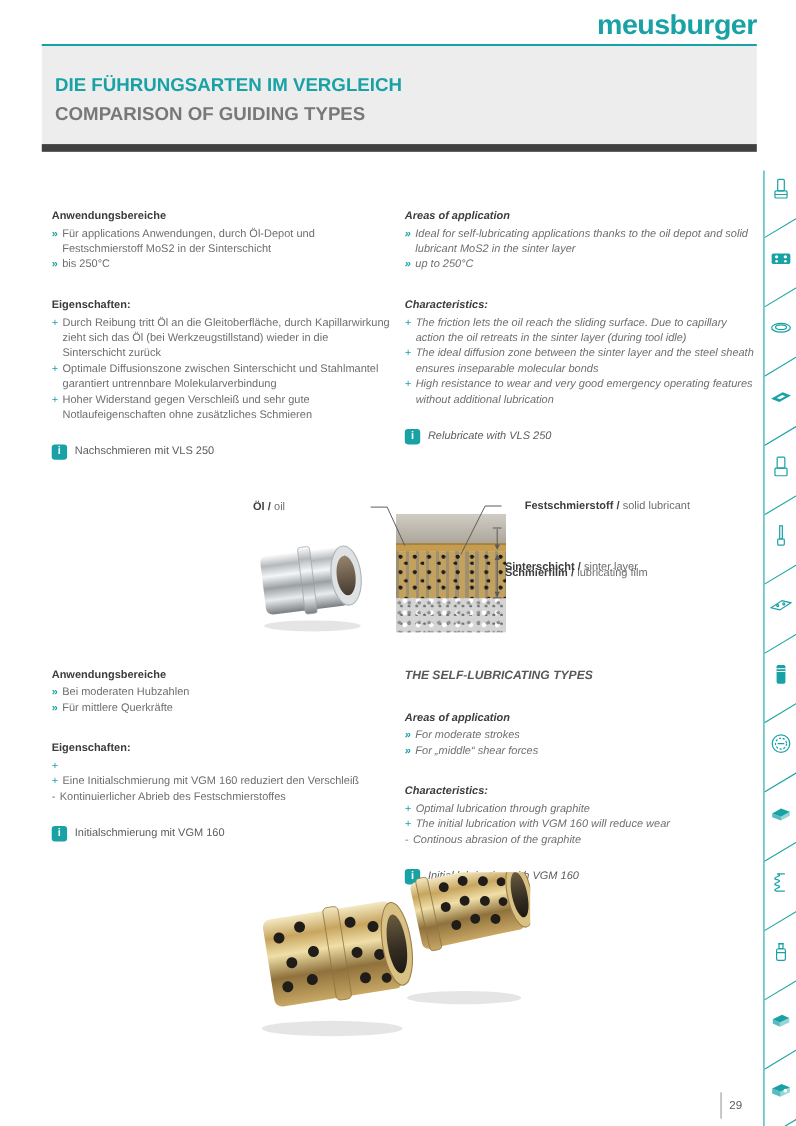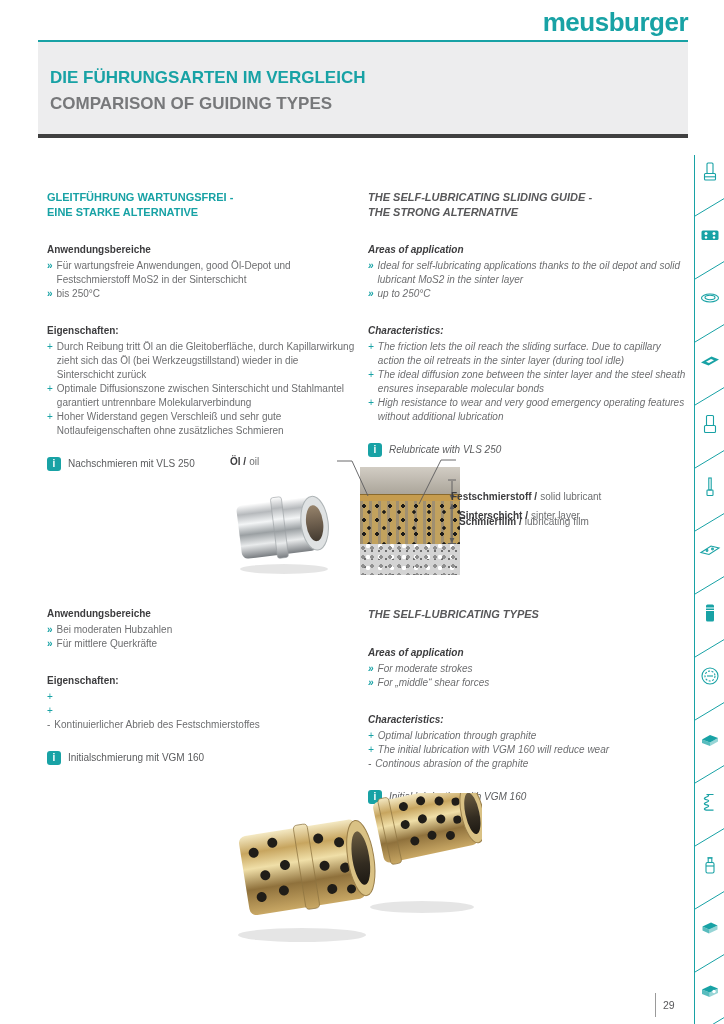--- a/index.html
+++ b/index.html
@@ -11,21 +11,21 @@
   }
   
   .logo {
     position:absolute; top:7px; right:36px;
     font-size:26px; font-weight:800; letter-spacing:-0.5px;
     color:#18a2a5; transform:scaleY(.96);
   }
   .head-rule { position:absolute; left:38px; top:40px; width:650px; height:2px; background:#18a2a5; }
   .title-box {
     position:absolute; left:38px; top:42px; width:650px; height:96px;
-    background:#ededee; border-bottom:4px solid #404040;
+    background:#ededee; border-bottom:7px solid #404040;
   }
   .title-de { position:absolute; left:12px; top:26px; font-size:17px; font-weight:700; color:#18a2a5; }
   .title-en { position:absolute; left:12px; top:52px; font-size:17px; font-weight:700; color:#77787a; }
 
   
   .col { position:absolute; width:310px; font-size:10px; line-height:14px; }
   .col.c-left  { left:47px; }
   .col.c-right { left:368px; width:318px; }
   .col.en { font-style:italic; }
   .s1 { top:190px; } .s2 { top:607px; }
@@ -66,21 +66,21 @@
     background-image:
       radial-gradient(circle at 3px 4px, #8f8f8f 1.6px, rgba(0,0,0,0) 1.9px),
       radial-gradient(circle at 8px 2px, #ffffff 2px, rgba(0,0,0,0) 2.3px),
       radial-gradient(circle at 5px 7px, #6f6f6f 1.1px, rgba(0,0,0,0) 1.4px);
     background-size:9px 9px, 12px 11px, 7px 8px;
   }
   .dlabel { position:absolute; font-size:10px; line-height:12px; white-space:nowrap; }
   .dlabel b { color:#3c3c3e; }
   .dlabel span { color:#6d6e70; margin-left:3px; }
   .dlabel.oil { left:0; top:4px; width:104px; }
-  .dlabel.l1 { left:221px; top:3px;margin-top:36px; }
+  .dlabel.l1 { left:247px; top:3px; }
   .dlabel.l2 { left:229px; top:36px;margin-top:28px; }
   .dlabel.l3 { left:229px; top:58px; }
 
   
   .bronze-photo { position:absolute; left:230px; top:793px; width:252px; height:158px; }
 
   
   .page-divider { position:absolute; left:655px; top:993px; width:1px; height:24px; background:#9a9a9a; }
   .page-num { position:absolute; left:663px; top:999px; font-size:10.5px; color:#58585a; }
 
@@ -104,26 +104,24 @@
 <body>
 
 <div class="logo">meusburger</div>
 <div class="head-rule"></div>
 <div class="title-box">
   <div class="title-de">DIE FÜHRUNGSARTEN IM VERGLEICH</div>
   <div class="title-en">COMPARISON OF GUIDING TYPES</div>
 </div>
 
 <div class="col c-left s1">
-    <div class="sec-heading">GLEITFÜHRUNG WARTUNGSFREI -
-EINE STARKE ALTERNATIVE</div>
     <div class="block-title">Anwendungsbereiche</div>
     <div class="bullet">
       <span class="mark">»</span>
-      <span class="btext">Für wartungsfreie Anwendungen, good Öl-Depot und Festschmierstoff MoS2 in der Sinterschicht</span>
+      <span class="btext">Für applications Anwendungen, durch Öl-Depot und Festschmierstoff MoS2 in der Sinterschicht</span>
     </div>
     <div class="bullet">
       <span class="mark">»</span>
       <span class="btext">bis 250°C</span>
     </div>
     <div class="block-title mt">Eigenschaften:</div>
     <div class="char">
       <span class="sign plus">+</span>
       <span class="ctext">Durch Reibung tritt Öl an die Gleitoberfläche, durch Kapillarwirkung zieht sich das Öl (bei Werkzeugstillstand) wieder in die Sinterschicht zurück</span>
     </div>
@@ -134,22 +132,20 @@
     <div class="char">
       <span class="sign plus">+</span>
       <span class="ctext">Hoher Widerstand gegen Verschleiß und sehr gute Notlaufeigenschaften ohne zusätzliches Schmieren</span>
     </div>
     <div class="info-row">
       <span class="info-badge">i</span>
       <span class="info-text">Nachschmieren mit VLS 250</span>
     </div>
   </div>
 <div class="col c-right s1 en">
-    <div class="sec-heading">THE SELF-LUBRICATING SLIDING GUIDE -
-THE STRONG ALTERNATIVE</div>
     <div class="block-title">Areas of application</div>
     <div class="bullet">
       <span class="mark">»</span>
       <span class="btext">Ideal for self-lubricating applications thanks to the oil depot and solid lubricant MoS2 in the sinter layer</span>
     </div>
     <div class="bullet">
       <span class="mark">»</span>
       <span class="btext">up to 250°C</span>
     </div>
     <div class="block-title mt">Characteristics:</div>
@@ -179,20 +175,21 @@
     <div class="bullet">
       <span class="mark">»</span>
       <span class="btext">Für mittlere Querkräfte</span>
     </div>
     <div class="block-title mt">Eigenschaften:</div>
     <div class="char">
       <span class="sign plus">+</span>
     </div>
     <div class="char">
       <span class="sign plus">+</span>
+      <span class="ctext">Eine Initialschmierung mit VGM 160 reduziert den Verschleiß</span>
     </div>
     <div class="char">
       <span class="sign minus">-</span>
       <span class="ctext">Kontinuierlicher Abrieb des Festschmierstoffes</span>
     </div>
     <div class="info-row">
       <span class="info-badge">i</span>
       <span class="info-text">Initialschmierung mit VGM 160</span>
     </div>
   </div>

